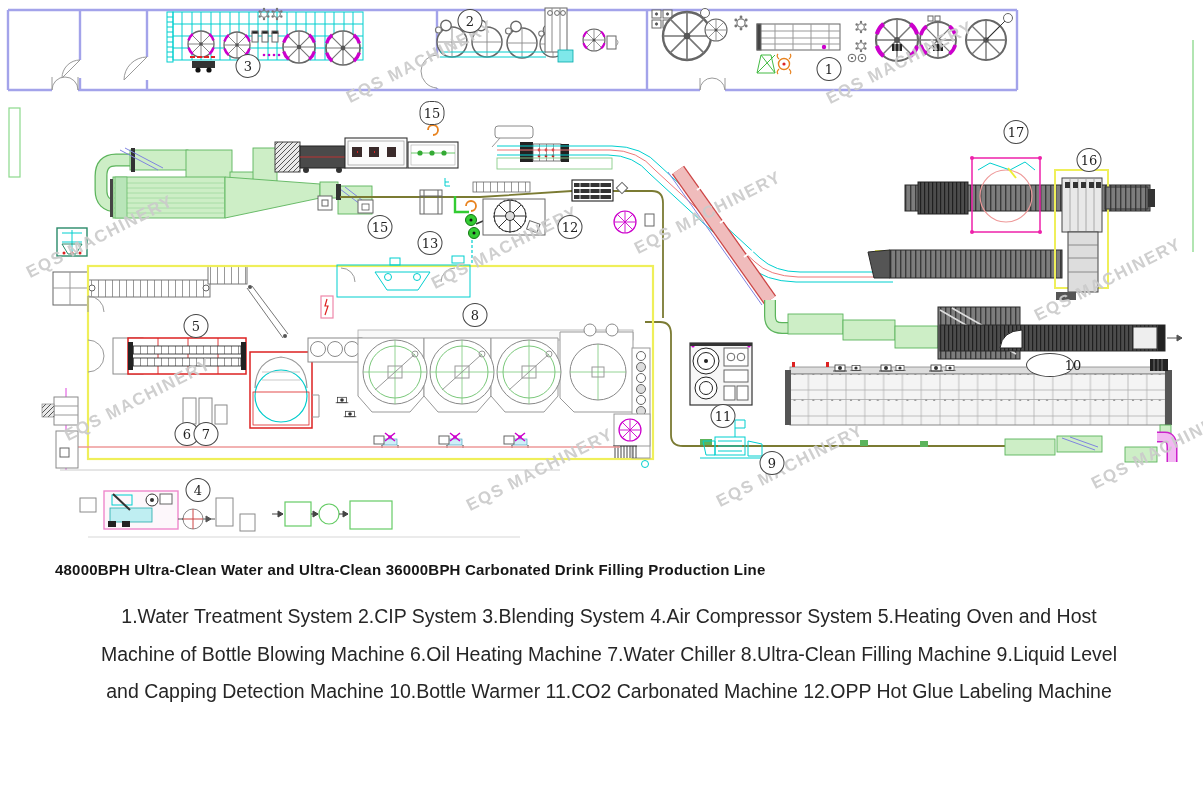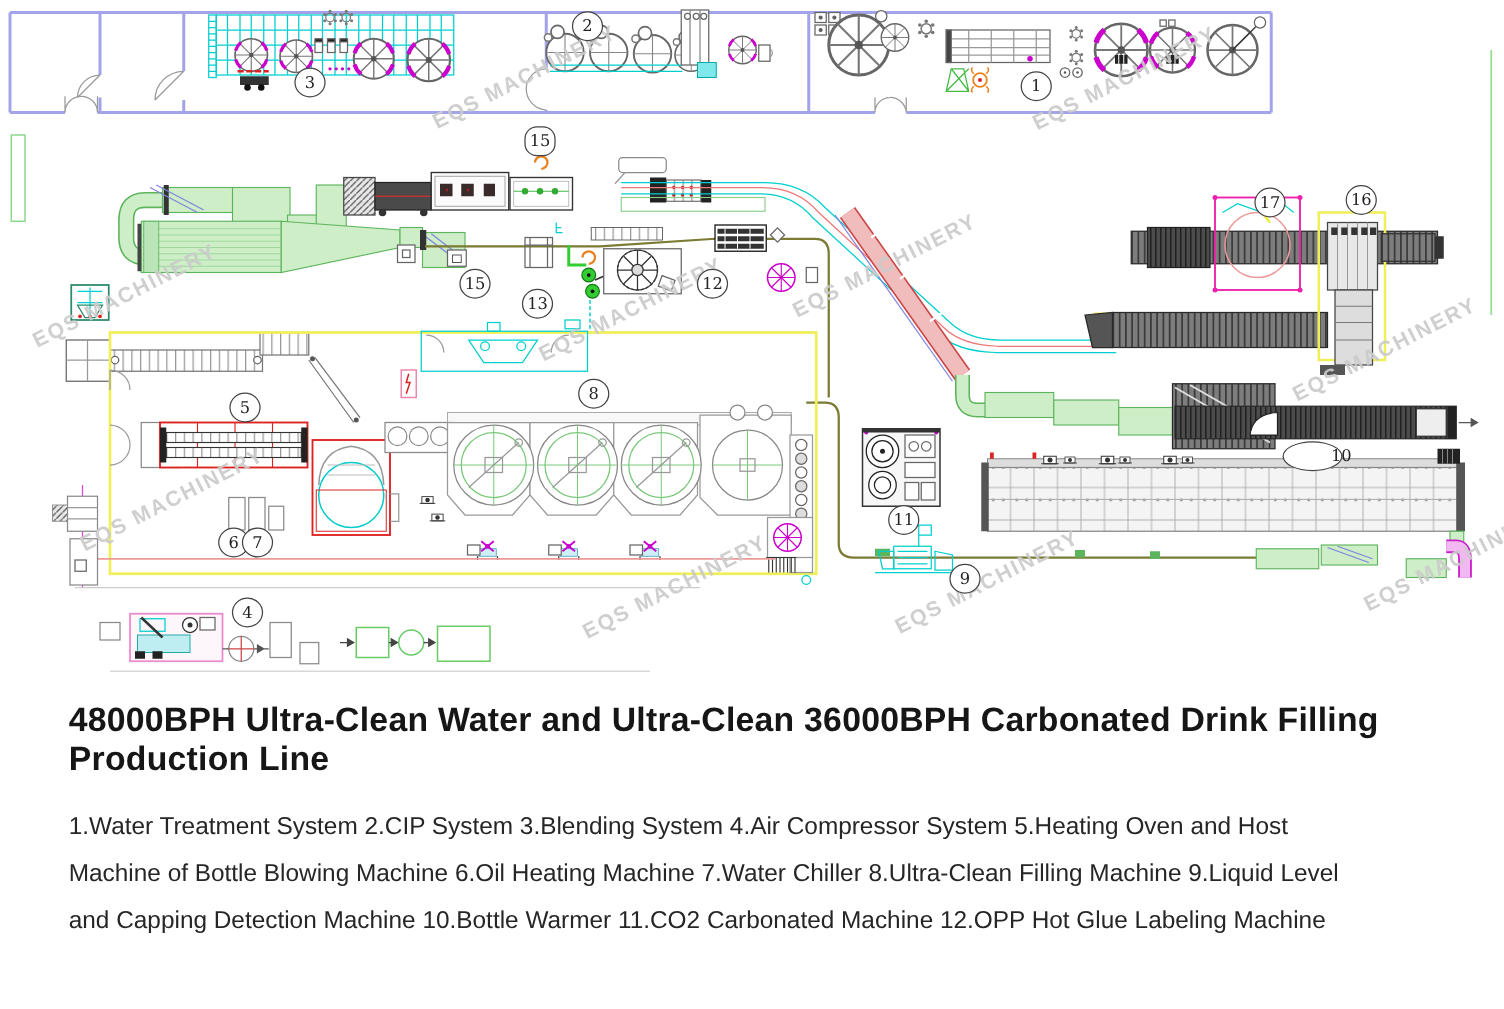--- a/index.html
+++ b/index.html
@@ -7,22 +7,22 @@
   #diagram{position:relative;width:1203px;height:543px;background:#fff;}
   #drawing{position:absolute;left:0;top:0;}
   #overlay{position:absolute;left:0;top:0;width:100%;height:100%;pointer-events:none;}
   .marker{position:absolute;width:25px;height:24px;border:1.3px solid #444;border-radius:50%;
           background:#fff;display:flex;align-items:center;justify-content:center;
           font-family:"DejaVu Serif",serif;font-size:13px;color:#222;
           transform:translate(-50%,-50%);box-sizing:border-box;}
   .wm{position:absolute;transform:translate(-50%,-50%) rotate(-27deg);font-size:17px;font-weight:600;
       color:#cbcbcb;letter-spacing:1.5px;white-space:nowrap;opacity:.92;}
   #caption{padding:18px 40px 0 55px;}
-  .cap-title{font-size:27px;font-weight:bold;color:#161616;letter-spacing:.2px;margin-bottom:20px;}
-  .cap-line{font-size:19.5px;color:#262626;line-height:37.5px;}
+  .cap-title{font-size:15px;font-weight:bold;color:#161616;letter-spacing:.2px;margin-bottom:20px;}
+  .cap-line{font-size:19.5px;color:#262626;line-height:37.5px;text-align:center;}
   
   .w{stroke:#a3a3ea;stroke-width:2.4;fill:none}
   .dr{stroke:#9a9a9a;stroke-width:1;fill:none}
   .gy{stroke:#8a8a8a;fill:#fff;stroke-width:1}
   .g7{stroke:#666;fill:#fff;stroke-width:1}
   .gn{fill:#cdeec6;stroke:#5cb45c;stroke-width:.9}
   .gs{stroke:#9fd89f;stroke-width:.8}
   .cy{stroke:#00cfcf;fill:none;stroke-width:1}
   .ol{stroke:#7b7b33;fill:none;stroke-width:1.8}
   .yl{stroke:#efef5a;fill:none;stroke-width:2.2}
@@ -630,21 +630,21 @@
       <div class="marker" style="left: 206px; top: 434px;">7</div>
       <div class="marker" style="left: 475px; top: 315px;">8</div>
       <div class="marker" style="left: 772px; top: 463px;">9</div>
       <div class="marker" style="left: 1050px; top: 365px; padding-left: 46px;">10</div>
       <div class="marker" style="left: 723px; top: 416px;">11</div>
       <div class="marker" style="left: 570px; top: 227px;">12</div>
       <div class="marker" style="left: 430px; top: 227px; margin-top: 16px;">13</div>
       <div class="marker" style="left: 380px; top: 227px;">15</div>
       <div class="marker" style="left: 432px; top: 113px; border-radius: 10px;">15</div>
       <div class="marker" style="left: 1089px; top: 160px;">16</div>
-      <div class="marker" style="left: 1016px; top: 162px;">17</div>
+      <div class="marker" style="left: 1016px; top: 132px;">17</div>
     </div>
 </div>
 
 <div id="caption">
   <div class="cap-title">48000BPH Ultra-Clean Water and Ultra-Clean 36000BPH Carbonated Drink Filling Production Line</div>
   <div>
       <div class="cap-line">1.Water Treatment System 2.CIP System 3.Blending System 4.Air Compressor System 5.Heating Oven and Host</div>
       <div class="cap-line">Machine of Bottle Blowing Machine 6.Oil Heating Machine 7.Water Chiller 8.Ultra-Clean Filling Machine 9.Liquid Level</div>
       <div class="cap-line">and Capping Detection Machine 10.Bottle Warmer 11.CO2 Carbonated Machine 12.OPP Hot Glue Labeling Machine</div>
     </div>

